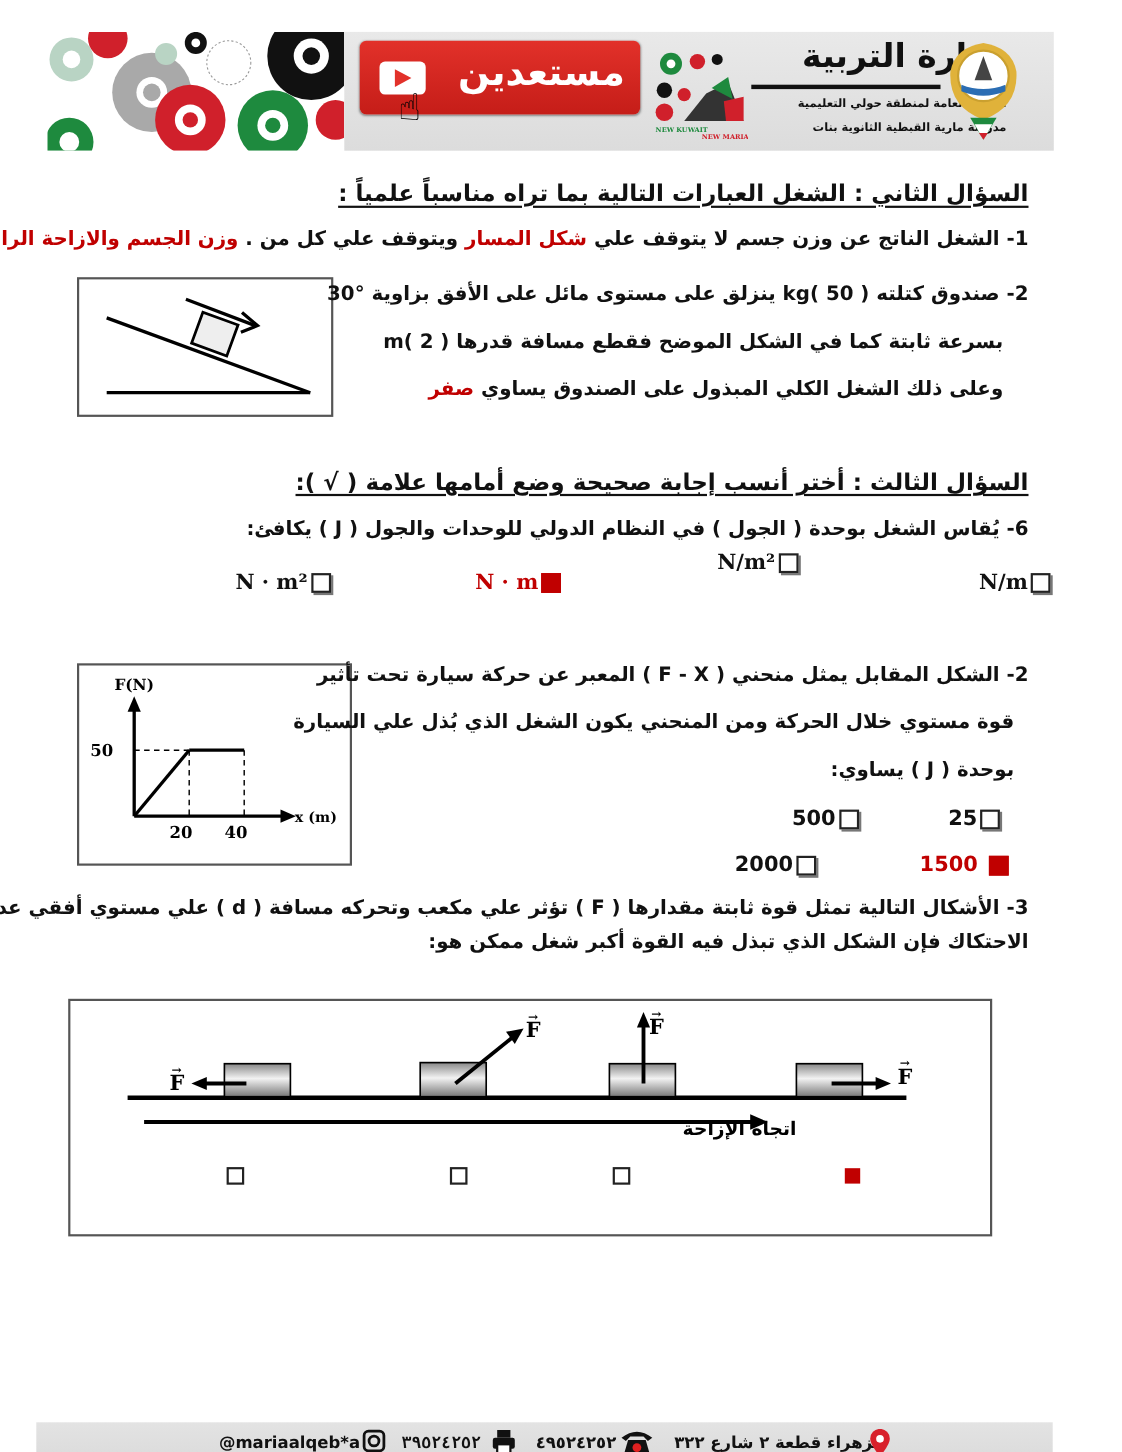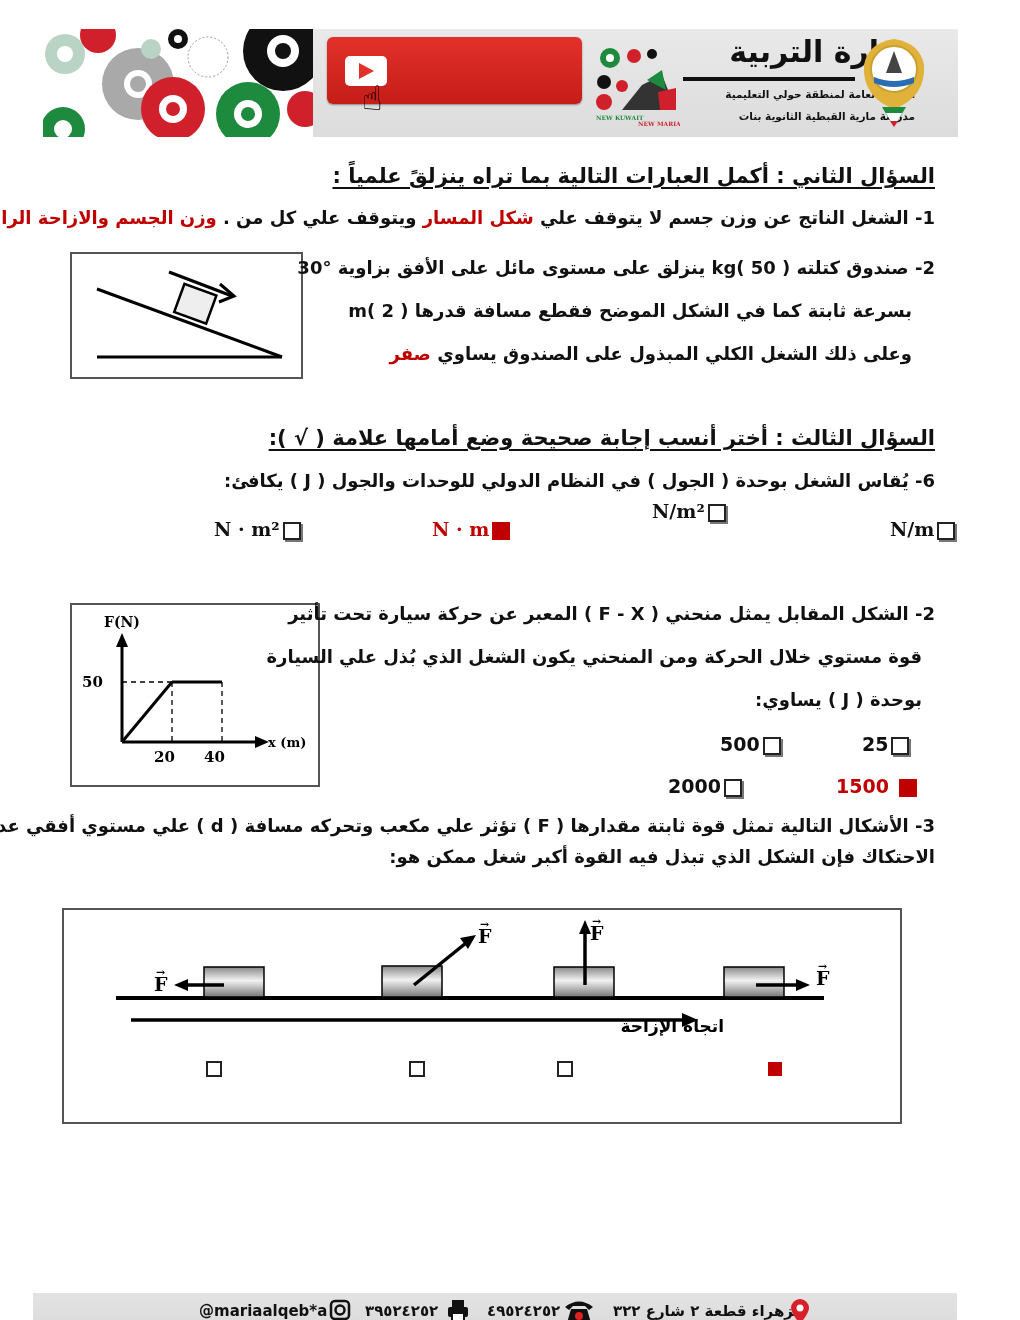--- a/index.html
+++ b/index.html
@@ -61,20 +61,21 @@
       <circle cx="20" cy="100" r="22" fill="#1e8a3e"></circle>
         <circle cx="20" cy="100" r="9" fill="#fff"></circle>
       <circle cx="262" cy="80" r="18" fill="#d0202b"></circle>
     </g>
   </svg>
 </div>
 <div class="abs hdr-band"></div>
 
 <div class="abs yt-btn">
   <span class="yt-play"></span>
+  <span class="yt-text">مستعدين</span>
 </div>
 <div class="abs hand">☝</div>
 
 <div class="abs nk-logo">
   <svg width="88" height="88" viewBox="0 0 88 88">
     <circle cx="18" cy="18" r="10" fill="#1e8a3e"></circle>
       <circle cx="18" cy="18" r="4" fill="#fff"></circle>
     <circle cx="42" cy="16" r="7" fill="#d0202b"></circle>
       <circle cx="60" cy="14" r="5" fill="#111"></circle>
     <circle cx="12" cy="42" r="7" fill="#111"></circle>
@@ -98,21 +99,21 @@
     <path d="M4 30 Q2 62 34 74 Q66 62 64 30 Q60 8 34 4 Q8 8 4 30Z" fill="#e0b23a"></path>
     <circle cx="34" cy="34" r="23" fill="#fff" stroke="#caa02f" stroke-width="2"></circle>
     <path d="M14 42 Q34 50 54 42 L54 48 Q34 56 14 48Z" fill="#2b6db3"></path>
     <path d="M26 38 L34 16 L42 38Z" fill="#444"></path>
     <path d="M22 72 L34 92 L46 72Z" fill="#1e8a3e"></path>
     <path d="M26 78 L34 92 L42 78Z" fill="#fff"></path>
     <path d="M30 86 L34 92 L38 86Z" fill="#d0202b"></path>
   </svg>
 </div>
 
-<div class="abs rtl q-title" style="top:164px;">السؤال الثاني : أكمل العبارات التالية بما تراه ينزلقً علمياً :</div>
+<div class="abs rtl q-title" style="top:164px;">السؤال الثاني : الشغل العبارات التالية بما تراه مناسباً علمياً :</div>
 
 <div class="abs rtl line" style="top:207px;">
   <span>1- الشغل الناتج عن وزن جسم لا يتوقف علي </span><span class="red">شكل المسار</span><span> ويتوقف علي كل من . </span><span class="red">وزن الجسم والازاحة الراسية</span>
 </div>
 
 <div class="abs boxfig" style="left:70px;top:252px;width:229px;height:123px;">
   <svg width="229" height="123" viewBox="0 0 229 123">
     <line x1="25" y1="35" x2="210" y2="103" stroke="#000" stroke-width="3"></line>
     <line x1="25" y1="103" x2="210" y2="103" stroke="#000" stroke-width="3"></line>
     <g transform="rotate(20 132 55)">
@@ -234,21 +235,21 @@
 <div class="abs" style="left:764px;top:1058px;width:20px;height:20px;"></div>
 
 <div class="abs footer">
   <span class="ft" style="left:166px;">@mariaalqeb*a</span>
   <span class="ft" style="left:296px;top:6px;">
     <svg width="22" height="22" viewBox="0 0 22 22">
         <rect x="2" y="2" width="18" height="18" rx="4" fill="none" stroke="#111" stroke-width="2.5"></rect>
         <circle cx="11" cy="11" r="4.5" fill="none" stroke="#111" stroke-width="2.5"></circle>
       </svg>
   </span>
-  <span class="ft" style="left:332px;">٣٩٥٢٤٢٥٢</span>
+  <span class="ft" style="left:332px;font-family:Liberation Mono, monospace;">٣٩٥٢٤٢٥٢</span>
   <span class="ft" style="left:414px;top:6px;">
     <svg width="22" height="24" viewBox="0 0 22 24">
         <rect x="5" y="1" width="12" height="7" fill="#111"></rect>
         <rect x="1" y="8" width="20" height="10" rx="2" fill="#111"></rect>
         <rect x="5" y="14" width="12" height="9" fill="#fff" stroke="#111" stroke-width="2"></rect>
       </svg>
   </span>
   <span class="ft" style="left:454px;">٤٩٥٢٤٢٥٢</span>
   <span class="ft" style="left:530px;top:5px;">
     <svg width="32" height="26" viewBox="0 0 32 26">

